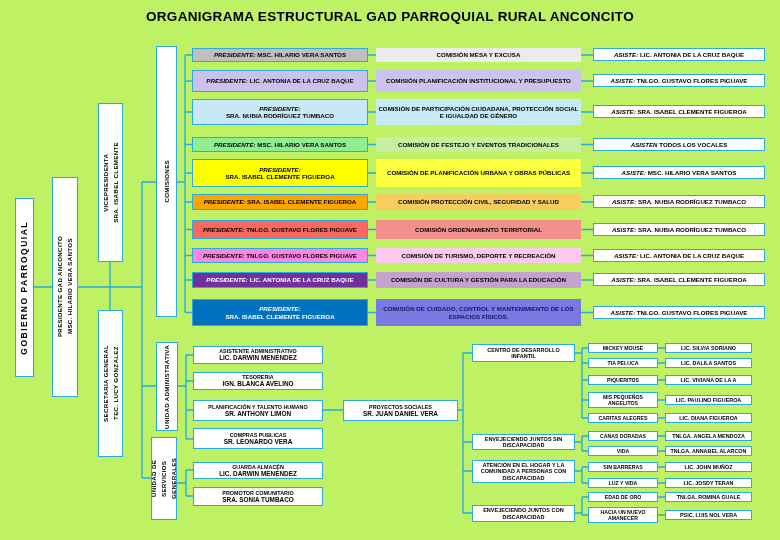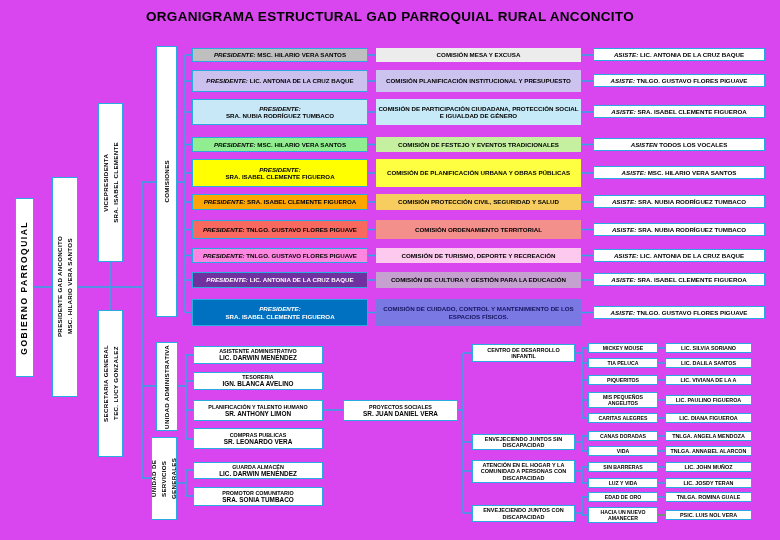--- a/index.html
+++ b/index.html
@@ -1,17 +1,17 @@
 <!DOCTYPE html>
 <html><head>
 <meta charset="utf-8">
 <style>
   html,body { margin:0; padding:0; background:#fff; }
   .canvas {
-    position:relative; width:780px; height:540px; background:#d946ef;
+    position:relative; width:780px; height:540px; background:#bef264;
     font-family:"Liberation Sans", sans-serif; overflow:hidden; color:#000;
   }
   .title {
     position:absolute; top:9px; left:0; width:100%; text-align:center;
     font-size:13.5px; font-weight:bold; letter-spacing:.3px;
   }
   svg.wires { position:absolute; left:0; top:0; width:780px; height:540px; }
   .box {
     position:absolute; box-sizing:border-box; border:1.3px solid #29abe2;
     background:#fff; display:flex; align-items:center; justify-content:center;

